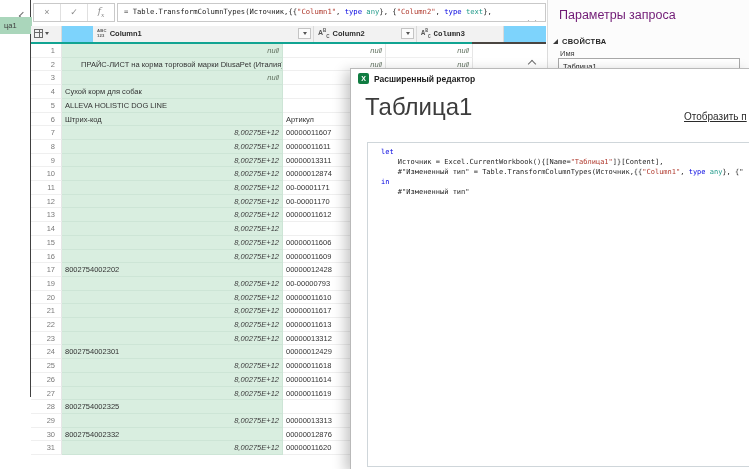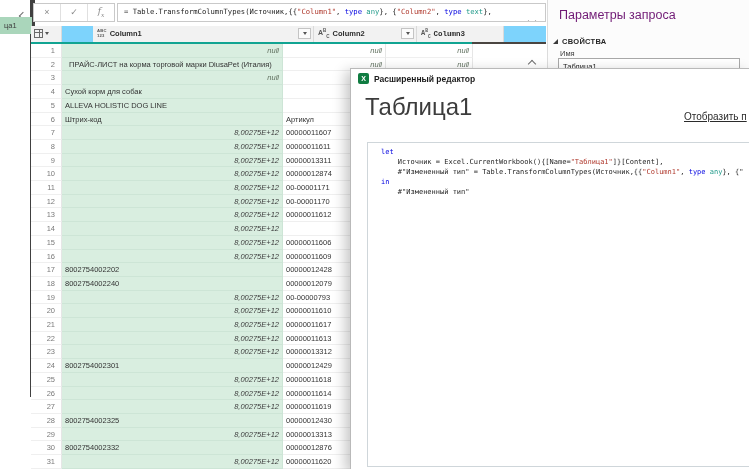--- a/index.html
+++ b/index.html
@@ -1,21 +1,21 @@
 <!DOCTYPE html>
 <html><head>
 <meta charset="utf-8">
 <style>
   html,body{margin:0;padding:0;}
   body{width:749px;height:469px;overflow:hidden;position:relative;background:#fff;
        font-family:"Liberation Sans",sans-serif;-webkit-font-smoothing:antialiased;}
   #app{position:absolute;inset:0;}
 
   
-  .sidebar{position:absolute;left:0;top:0;width:30px;height:397px;background:#fff;border-right:5px solid #404040;}
+  .sidebar{position:absolute;left:0;top:0;width:30px;height:397px;background:#fff;border-right:1px solid #404040;}
   .sidebar .collapse{position:absolute;right:4px;top:5px;cursor:pointer;}
   .query-item{position:absolute;left:0;top:17px;width:28px;height:17px;background:#aad6bb;
               font-size:7.5px;line-height:17px;color:#3c3c3c;padding-left:4px;overflow:hidden;white-space:nowrap;}
 
   
   .chev{display:inline-block;width:5px;height:5px;border-left:1.4px solid #6d6d6d;border-bottom:1.4px solid #6d6d6d;}
   .chev-left{transform:rotate(45deg);}
   .chev-down{transform:rotate(-45deg);}
   .chev-up{transform:rotate(135deg);}
   .tri-down{display:inline-block;width:0;height:0;border-left:2.5px solid transparent;border-right:2.5px solid transparent;border-top:3.5px solid #555;}
@@ -63,21 +63,21 @@
   .cell{box-sizing:border-box;height:13.71px;overflow:hidden;white-space:nowrap;font-size:7.5px;line-height:13px;
         padding:0 3px;border-right:1px solid #e6e6e6;border-bottom:1px solid #efefef;color:#333;}
   .cell.rn{width:31px;text-align:right;padding-right:6px;color:#7a7a7a;}
   .cell.c1{width:221px;background:#d9eee0;border-right-color:#cde5d6;border-bottom-color:#cde5d6;}
   .cell.c2{width:103px;}
   .cell.c3{width:87px;}
   .cell.filler{width:73px;border-right:none;border-bottom:none;}
   .val-null{font-style:italic;color:#60705f;text-align:right;}
   .val-sci{font-style:italic;color:#3d3d3d;text-align:right;}
   .val-text{text-align:left;}
-  .ind{padding-left:7px;}
+  .ind{padding-left:19px;}
 
   .scroll-up{position:absolute;left:529px;top:53px;}
 
   
   .qpanel{position:absolute;left:547px;top:0;width:202px;height:469px;background:#fcfcfc;border-left:1px solid #dcdcdc;box-sizing:border-box;}
   .qpanel-title{position:absolute;left:11px;top:8px;font-size:12.5px;color:#701a75;white-space:nowrap;text-align:right;}
   .qsection{position:absolute;left:5px;top:37px;display:flex;align-items:center;gap:4px;}
   .qsection-label{font-size:7.5px;font-weight:bold;color:#262626;letter-spacing:.3px;}
   .qname-label{position:absolute;left:12px;top:49px;font-size:7.5px;color:#414141;}
   .qname-input{position:absolute;left:10px;top:58px;width:182px;height:17px;box-sizing:border-box;border:1px solid #a9a9a9;
@@ -263,27 +263,20 @@
         <div class="cell filler"></div>
       </div>
       <div class="grow">
         <div class="cell rn">17</div>
         <div class="cell c1 val-text">8002754002202</div>
         <div class="cell c2 val-text">00000012428</div>
         <div class="cell c3 val-text"></div>
         <div class="cell filler"></div>
       </div>
       <div class="grow">
-        <div class="cell rn">18</div>
-        <div class="cell c1 val-text">8002754002240</div>
-        <div class="cell c2 val-text">00000012079</div>
-        <div class="cell c3 val-text"></div>
-        <div class="cell filler"></div>
-      </div>
-      <div class="grow">
         <div class="cell rn">19</div>
         <div class="cell c1 val-sci">8,00275E+12</div>
         <div class="cell c2 val-text">00-00000793</div>
         <div class="cell c3 val-text"></div>
         <div class="cell filler"></div>
       </div>
       <div class="grow">
         <div class="cell rn">20</div>
         <div class="cell c1 val-sci">8,00275E+12</div>
         <div class="cell c2 val-text">00000011610</div>
@@ -335,21 +328,20 @@
       <div class="grow">
         <div class="cell rn">27</div>
         <div class="cell c1 val-sci">8,00275E+12</div>
         <div class="cell c2 val-text">00000011619</div>
         <div class="cell c3 val-text"></div>
         <div class="cell filler"></div>
       </div>
       <div class="grow">
         <div class="cell rn">28</div>
         <div class="cell c1 val-text">8002754002325</div>
-        <div class="cell c2 val-text">00000012430</div>
         <div class="cell c3 val-text"></div>
         <div class="cell filler"></div>
       </div>
       <div class="grow">
         <div class="cell rn">29</div>
         <div class="cell c1 val-sci">8,00275E+12</div>
         <div class="cell c2 val-text">00000013313</div>
         <div class="cell c3 val-text"></div>
         <div class="cell filler"></div>
       </div>

